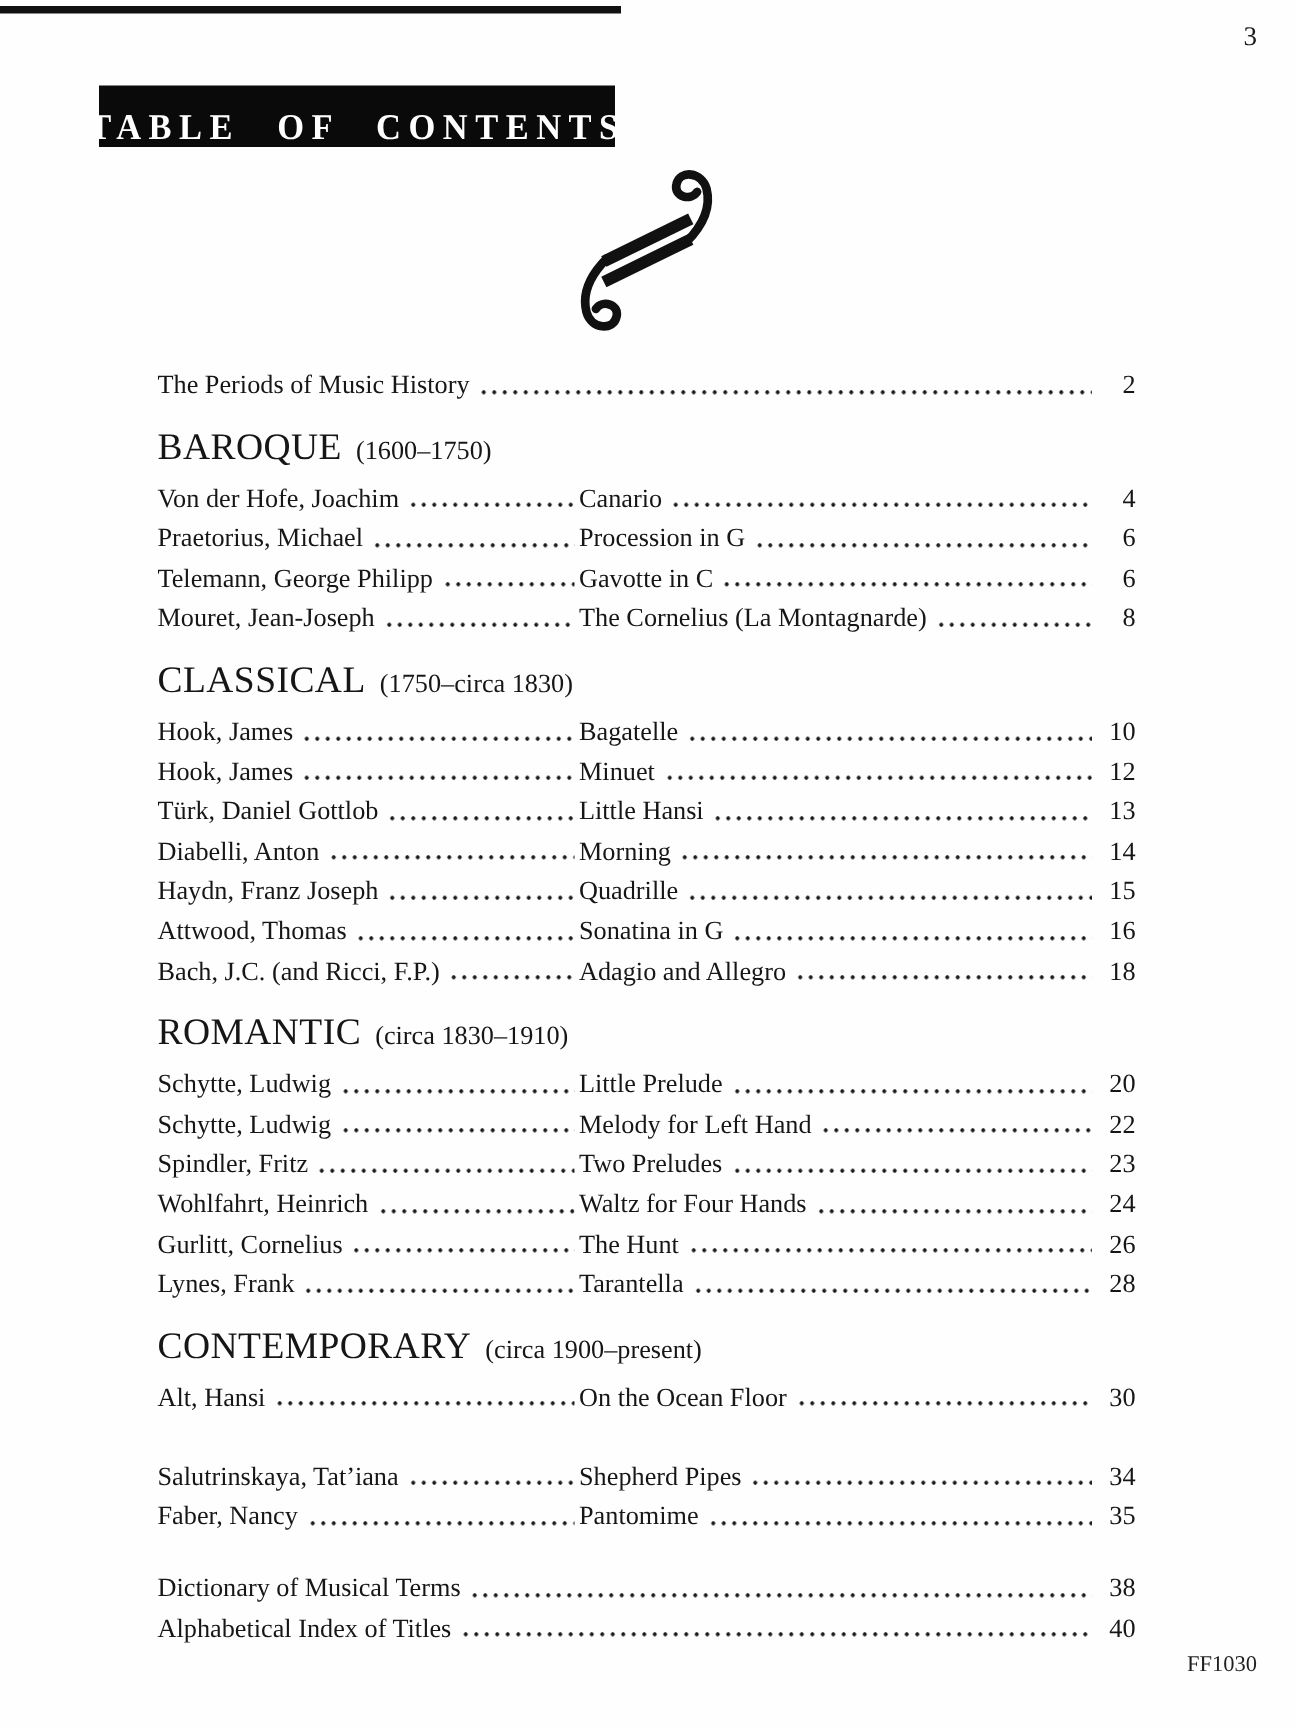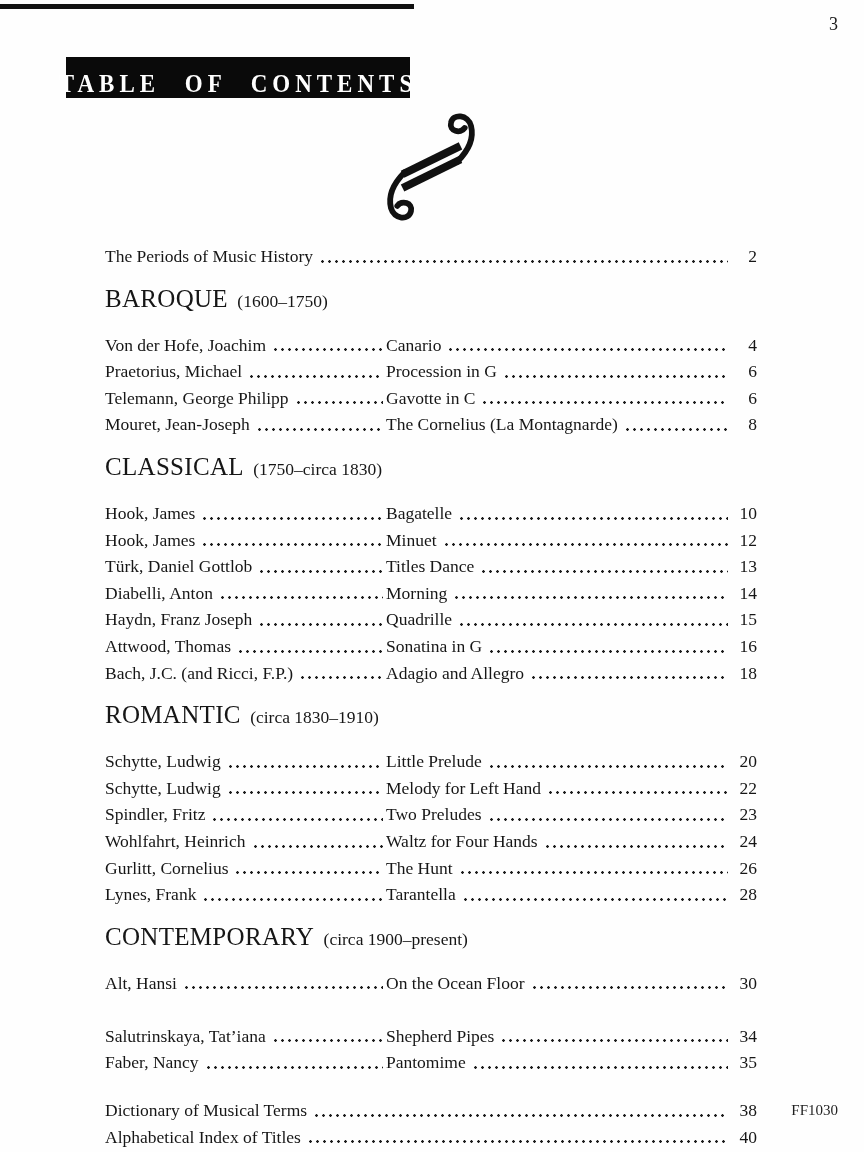--- a/index.html
+++ b/index.html
@@ -47,21 +47,21 @@
   }
   .pg { min-width:26px; text-align:right; }
 
   .sec {
     height:27px; line-height:27px; margin-top:15px;
     font-size:17.5px; white-space:nowrap;
   }
   .sec .sec-name { font-weight:normal; font-size:25px; letter-spacing:0.3px; }
   .sec .sec-era  { margin-left:5px; }
 
-  .rows-block { margin-top:20px; }
+  .rows-block { margin-top:7px; }
   .back-block { margin-top:21px; }
 
   .catalog { position:absolute; top:1102px; right:26px; font-size:15px; color:#1f1f1f; }
 </style>
 </head>
 <body>
 
 <div class="page">
 
   <div class="scan-line"></div>
@@ -164,21 +164,21 @@
             <span class="dots"></span>
             <span class="pg">12</span>
           </span>
       </div>
       <div class="row">
         <span class="cell-left">
             <span>Türk, Daniel Gottlob</span>
             <span class="dots"></span>
           </span>
         <span class="cell-right">
-            <span>Titles Dance</span>
+            <span>Little Hansi</span>
             <span class="dots"></span>
             <span class="pg">13</span>
           </span>
       </div>
       <div class="row">
         <span class="cell-left">
             <span>Diabelli, Anton</span>
             <span class="dots"></span>
           </span>
         <span class="cell-right">

